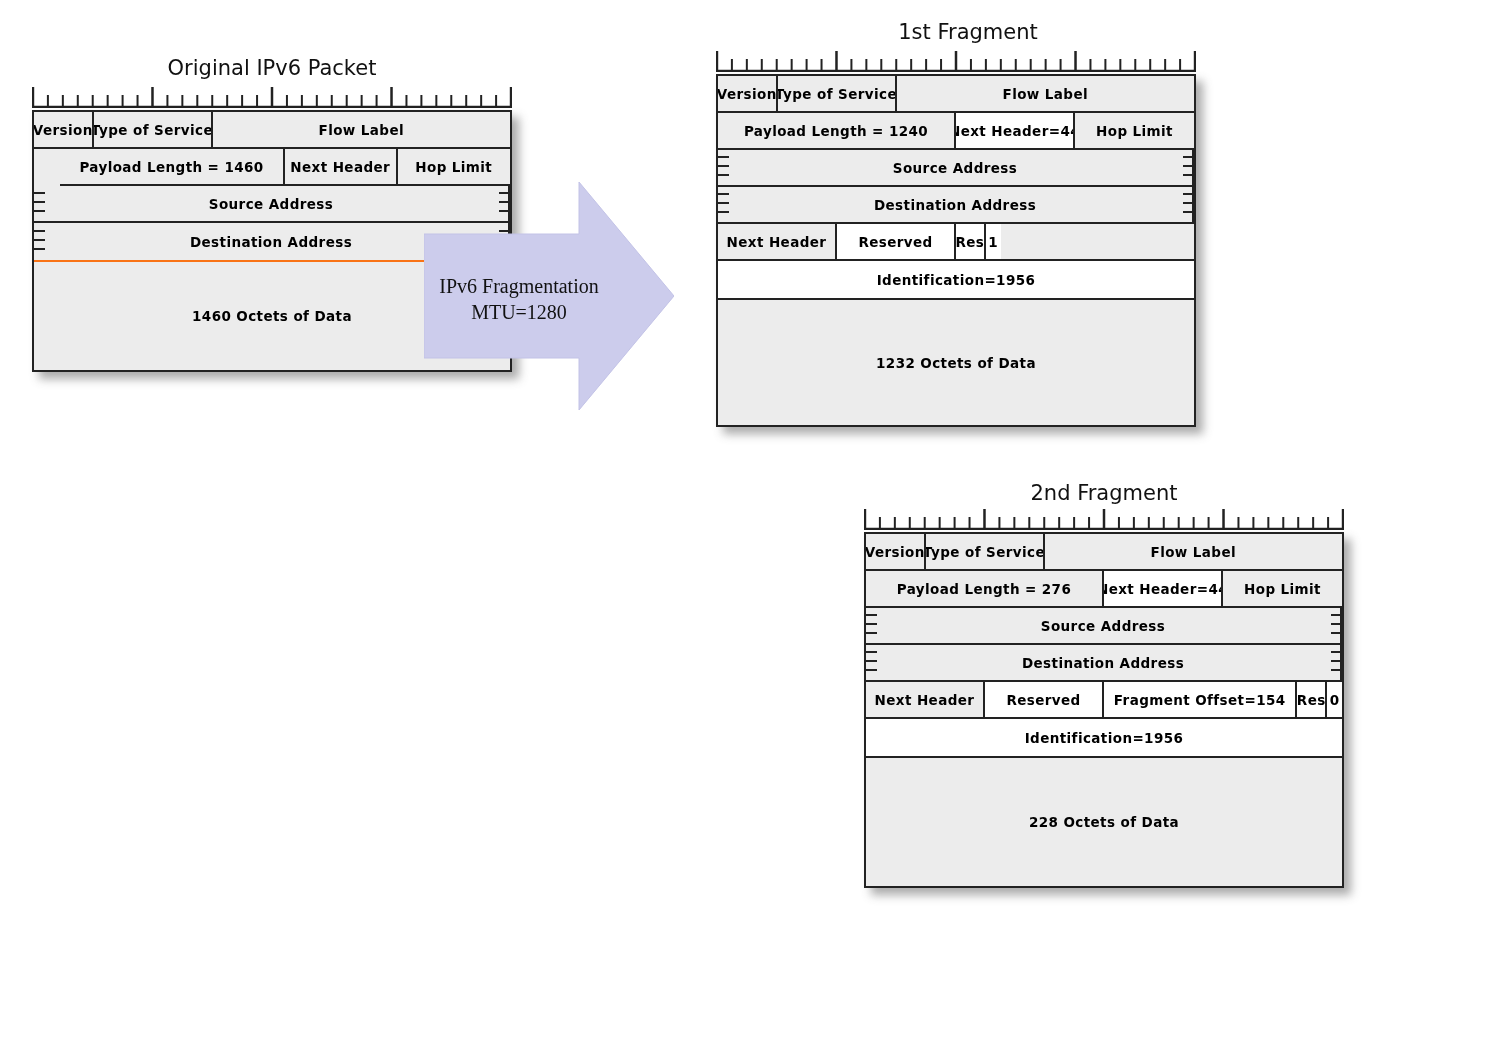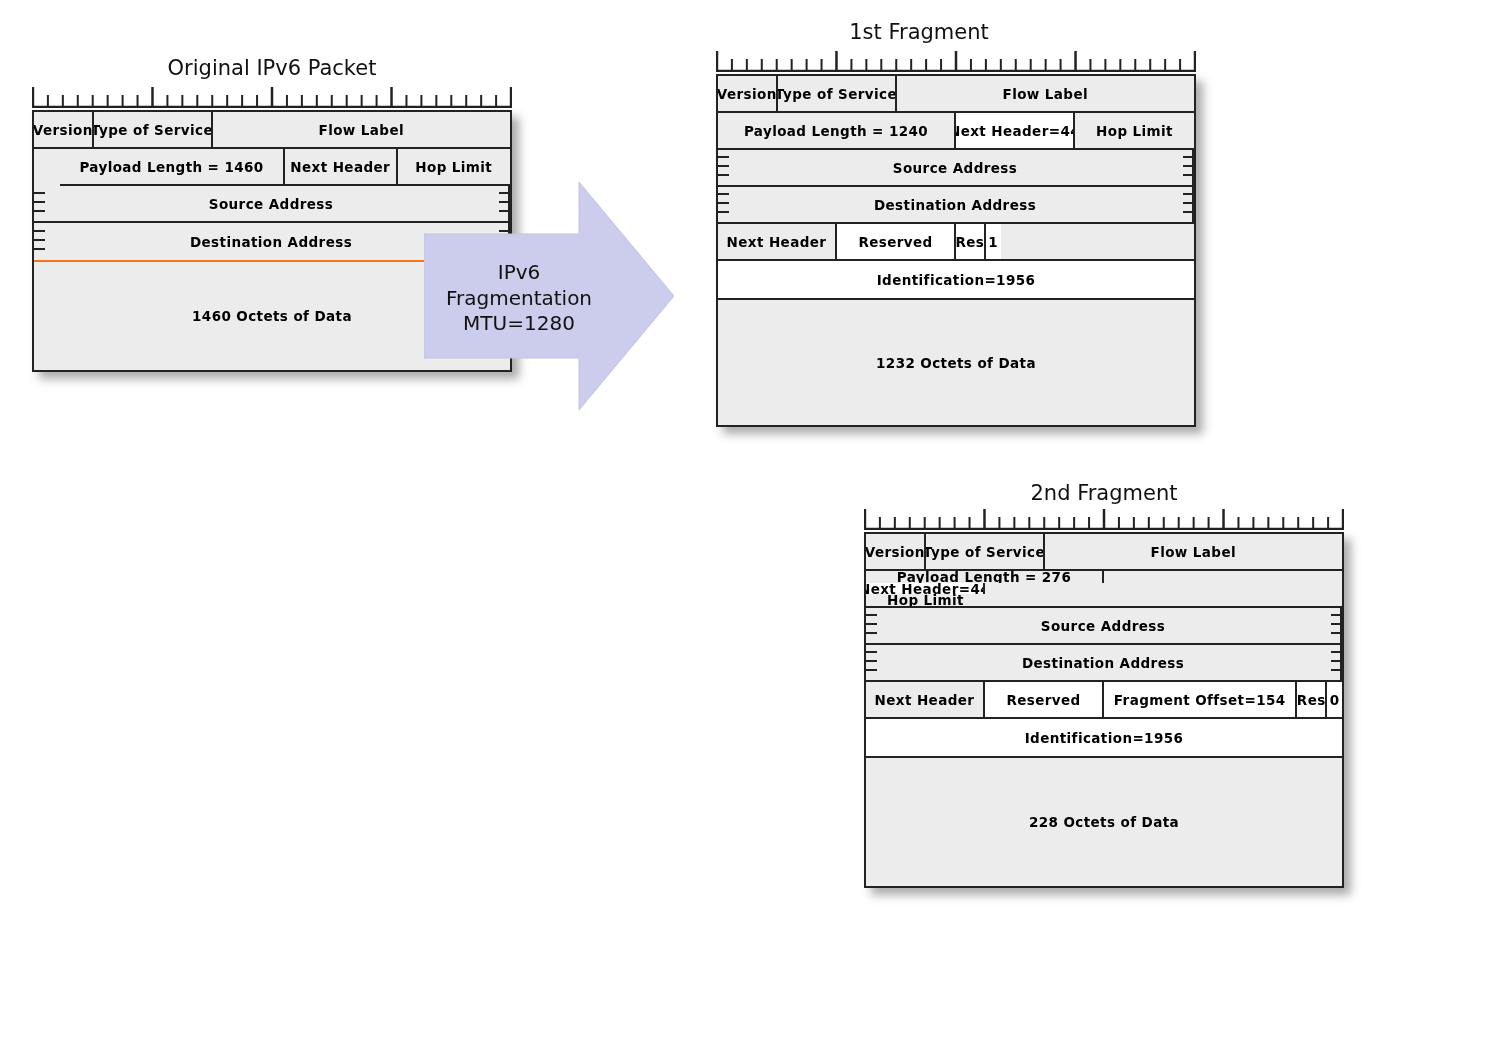--- a/index.html
+++ b/index.html
@@ -226,27 +226,27 @@
         </div>
       </div>
     <div class="data-cell" style="height:108px; border-top:2px solid #f97316;">1460 Octets of Data</div>
   </div>
 </div>
 
 <div class="arrow-wrap" style="left:424px; top:182px;">
   <svg width="250" height="228" viewBox="0 0 250 228">
     <polygon points="0,52 155,52 155,0 250,114 155,228 155,176 0,176" fill="#ccccec" stroke="#c2c2e6" stroke-width="1"></polygon>
   </svg>
-  <div class="arrow-label" style="top:78px; width:170px; left:10px;">
+  <div class="arrow-label" style="top:92px; width:170px; left:10px;font-family:Liberation Serif, serif;">
     <div>IPv6 Fragmentation</div>
     <div>MTU=1280</div>
   </div>
 </div>
 
-<div class="diagram-title" style="left:679px; top:20px; width:480px;">1st Fragment</div>
+<div class="diagram-title" style="left:728px; top:20px; width:480px;">1st Fragment</div>
 
 <div class="packet" id="pkt-frag1" style="left:716px; top:50px; width:480px;">
   <div class="ruler">
       <svg viewBox="0 0 1000 22" preserveAspectRatio="none">
         <line x1="0" y1="21" x2="1000" y2="21" stroke="#222" stroke-width="2.5" vector-effect="non-scaling-stroke"></line>
         <line x1="2" y1="1" x2="2" y2="21" stroke="#222" stroke-width="2.5" vector-effect="non-scaling-stroke"></line>
         <line x1="33.125" y1="9" x2="33.125" y2="21" stroke="#222" stroke-width="2" vector-effect="non-scaling-stroke"></line>
         <line x1="64.25" y1="9" x2="64.25" y2="21" stroke="#222" stroke-width="2" vector-effect="non-scaling-stroke"></line>
         <line x1="95.375" y1="9" x2="95.375" y2="21" stroke="#222" stroke-width="2" vector-effect="non-scaling-stroke"></line>
         <line x1="126.5" y1="9" x2="126.5" y2="21" stroke="#222" stroke-width="2" vector-effect="non-scaling-stroke"></line>
@@ -405,21 +405,21 @@
           <div class="cell" style="width:12.5%;">
             <span>Version</span>
           </div>
           <div class="cell" style="width:25%;">
             <span>Type of Service</span>
           </div>
           <div class="cell" style="width:62.5%;">
             <span>Flow Label</span>
           </div>
         </div>
-        <div class="row" style="height:37px;flex-direction:column;">
+        <div class="row" style="height:37px;">
           <div class="cell" style="width:50%;">
             <span>Payload Length = 276</span>
           </div>
           <div class="cell white" style="width:25%;">
             <span>Next Header=44</span>
           </div>
           <div class="cell" style="width:25%;">
             <span>Hop Limit</span>
           </div>
         </div>

